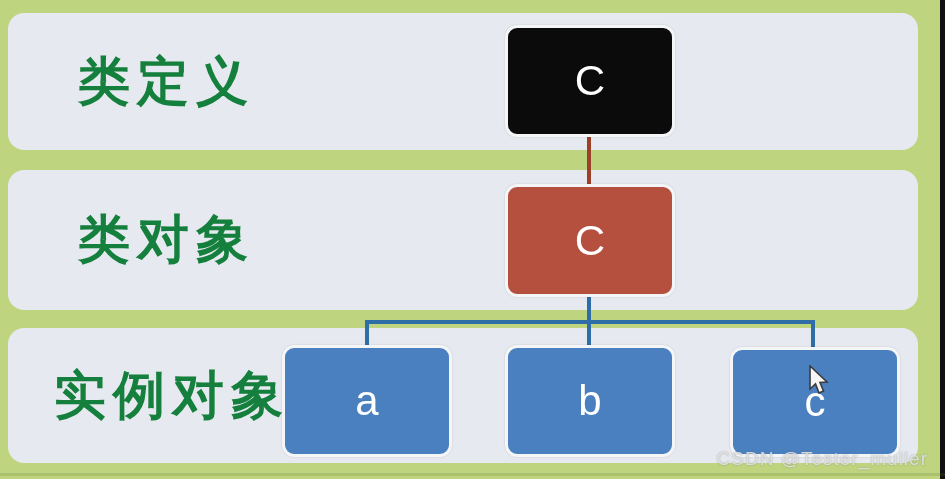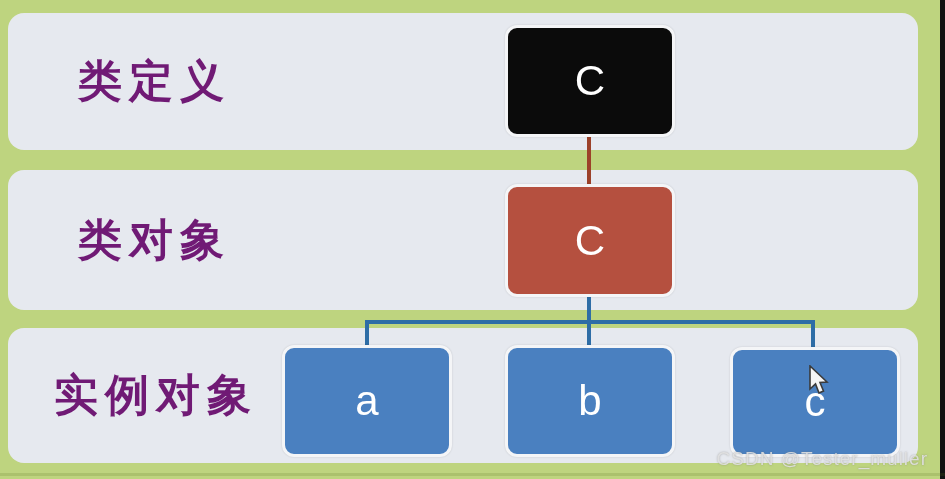--- a/index.html
+++ b/index.html
@@ -17,23 +17,23 @@
     background:#e6e9ef;
     border-radius:16px;
     display:flex;align-items:center;
   }
   .row1{top:13px;height:137px;}
   .row2{top:170px;height:140px;}
   .row3{top:328px;height:135px;}
   .row-label{
     font-family:"DejaVu Serif","Liberation Serif",serif;
     font-weight:700;
-    font-size:44px;
+    font-size:52px;
     letter-spacing:7px;
-    color:#701a75;
+    color:#15803d;
     white-space:nowrap;
   }
   .row1 .row-label,.row2 .row-label{padding-left:70px;}
   .row3 .row-label{padding-left:46px;}
   
   .node{
     position:absolute;
     width:170px;height:112px;
     border:3px solid #f4f5f7;
     border-radius:12px;

